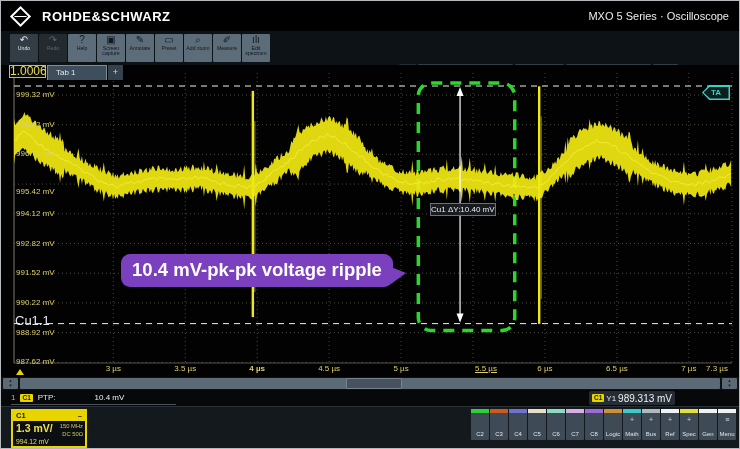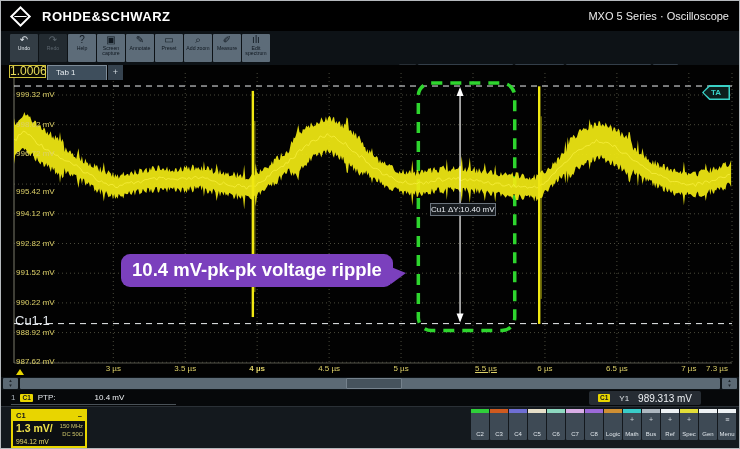--- a/index.html
+++ b/index.html
@@ -65,21 +65,21 @@
   .sb-step span{font-size:4.5px;line-height:4.5px;color:#1e252b;}
   .sb-step.l{left:2px;} .sb-step.r{right:2px;}
   .sb-track{position:absolute;left:19px;right:19px;top:1px;height:11px;background:#5c6a75;border-radius:1px;}
   .sb-handle{position:absolute;left:326px;top:0;width:56px;height:11px;background:#46535d;border:1px solid #75828d;border-radius:1px;cursor:grab;}
   
   .res{position:absolute;left:0;top:389px;width:100%;height:16px;background:#06080a;}
   .res-left{position:absolute;left:10px;top:1px;height:14px;display:flex;align-items:center;gap:5px;border-bottom:1px solid #4a5258;width:165px;}
   .res-left .idx{color:#aab2ba;font-size:8px;}
   .res-left .nm{color:#dfe3e7;font-size:8px;}
   .res-left .val{color:#eef1f4;font-size:8px;margin-left:34px;}
-  .res-right{position:absolute;left:588px;top:1px;height:14px;display:flex;align-items:center;gap:9px;background:#262c33;border-radius:2px;padding:0 9px;}
+  .res-right{position:absolute;left:588px;top:1px;height:14px;display:flex;align-items:center;gap:2px;background:#262c33;border-radius:2px;padding:0 3px;}
   .res-right .nm{color:#dfe3e7;font-size:8px;}
   .res-right .val{color:#eef1f4;font-size:10px;text-align:right;}
   
   .bbar{position:absolute;left:0;top:405px;width:100%;height:43px;background:#14191e;border-top:1px solid #2a3036;}
   .cw{position:absolute;left:10px;top:2px;width:76px;height:39px;border:2px solid #e8d500;background:#0c0f12;cursor:pointer;}
   .cw-head{height:10px;background:#e8d500;color:#14171a;font-weight:bold;font-size:7.5px;display:flex;justify-content:space-between;align-items:center;padding:0 3px;line-height:10px;}
   .cw-body{position:relative;height:25px;}
   .cw-scale{position:absolute;left:3px;top:1px;color:#f0e24a;font-weight:bold;font-size:10.5px;}
   .cw-bw{position:absolute;right:2px;top:2px;color:#cfc66a;font-size:5.8px;text-align:right;line-height:1.3;}
   .cw-off{position:absolute;left:3px;bottom:1px;color:#e8dc6a;font-size:6.8px;}

